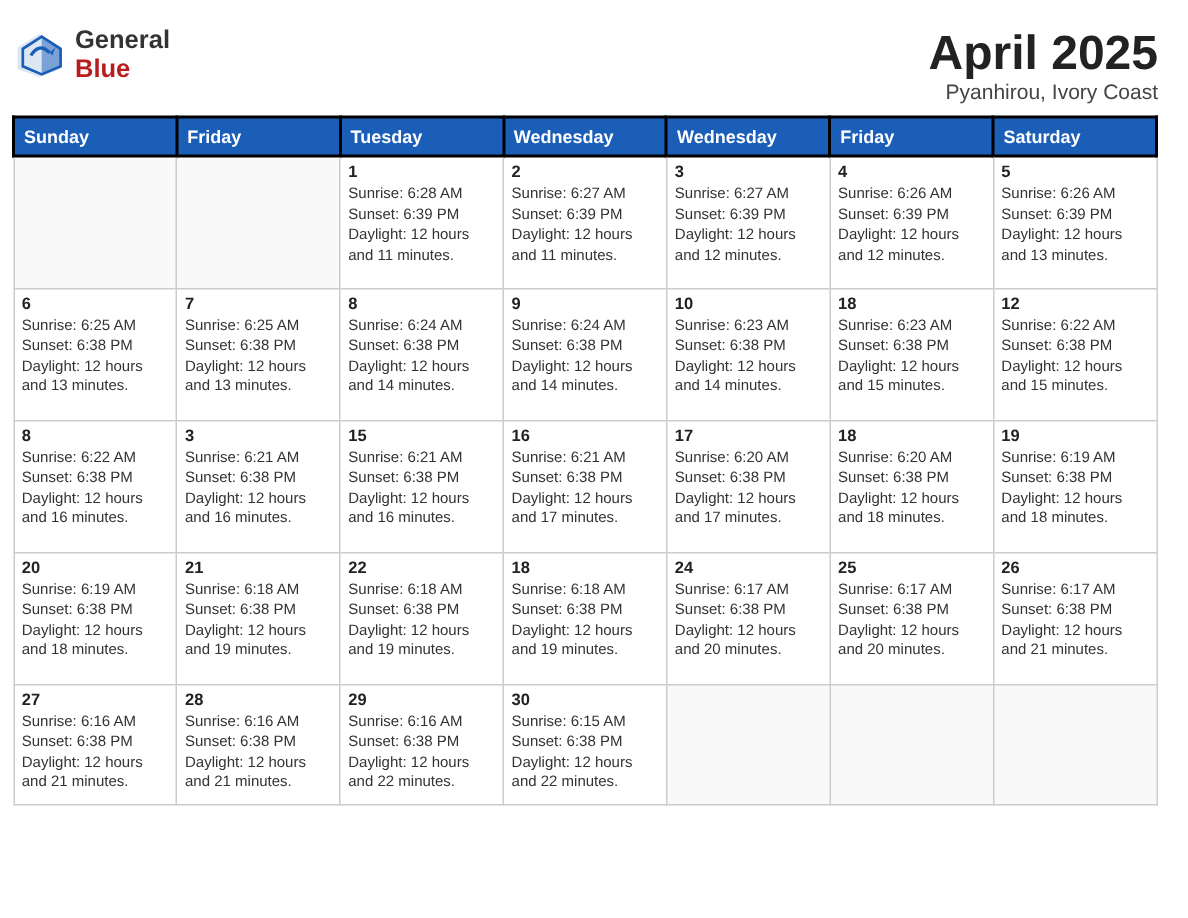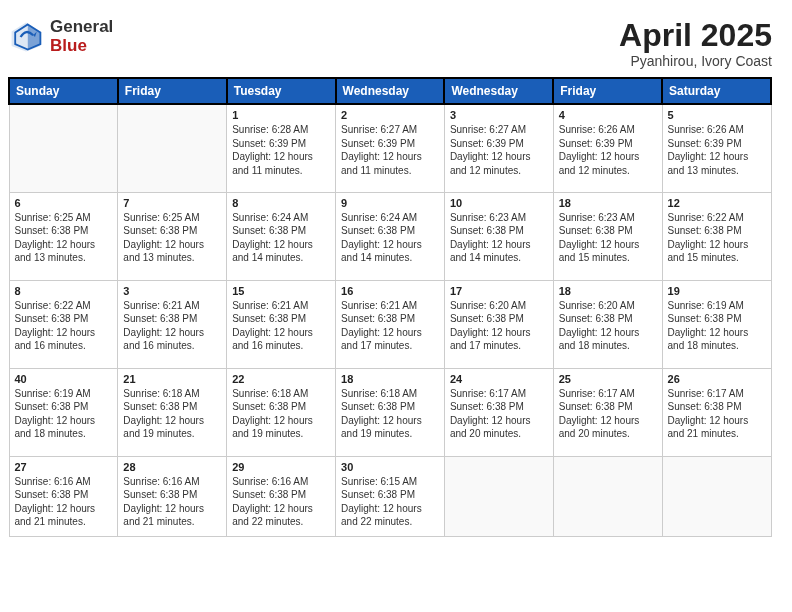--- a/index.html
+++ b/index.html
@@ -218,21 +218,21 @@
             <div class="day-number">18</div>
             <div class="day-info">Sunrise: 6:20 AM<br>Sunset: 6:38 PM<br>Daylight: 12 hours and 18 minutes.</div>
           </td>
           <td>
             <div class="day-number">19</div>
             <div class="day-info">Sunrise: 6:19 AM<br>Sunset: 6:38 PM<br>Daylight: 12 hours and 18 minutes.</div>
           </td>
         </tr>
         <tr>
           <td>
-            <div class="day-number">40</div>
+            <div class="day-number">20</div>
             <div class="day-info">Sunrise: 6:19 AM<br>Sunset: 6:38 PM<br>Daylight: 12 hours and 18 minutes.</div>
           </td>
           <td>
             <div class="day-number">21</div>
             <div class="day-info">Sunrise: 6:18 AM<br>Sunset: 6:38 PM<br>Daylight: 12 hours and 19 minutes.</div>
           </td>
           <td>
             <div class="day-number">22</div>
             <div class="day-info">Sunrise: 6:18 AM<br>Sunset: 6:38 PM<br>Daylight: 12 hours and 19 minutes.</div>
           </td>

